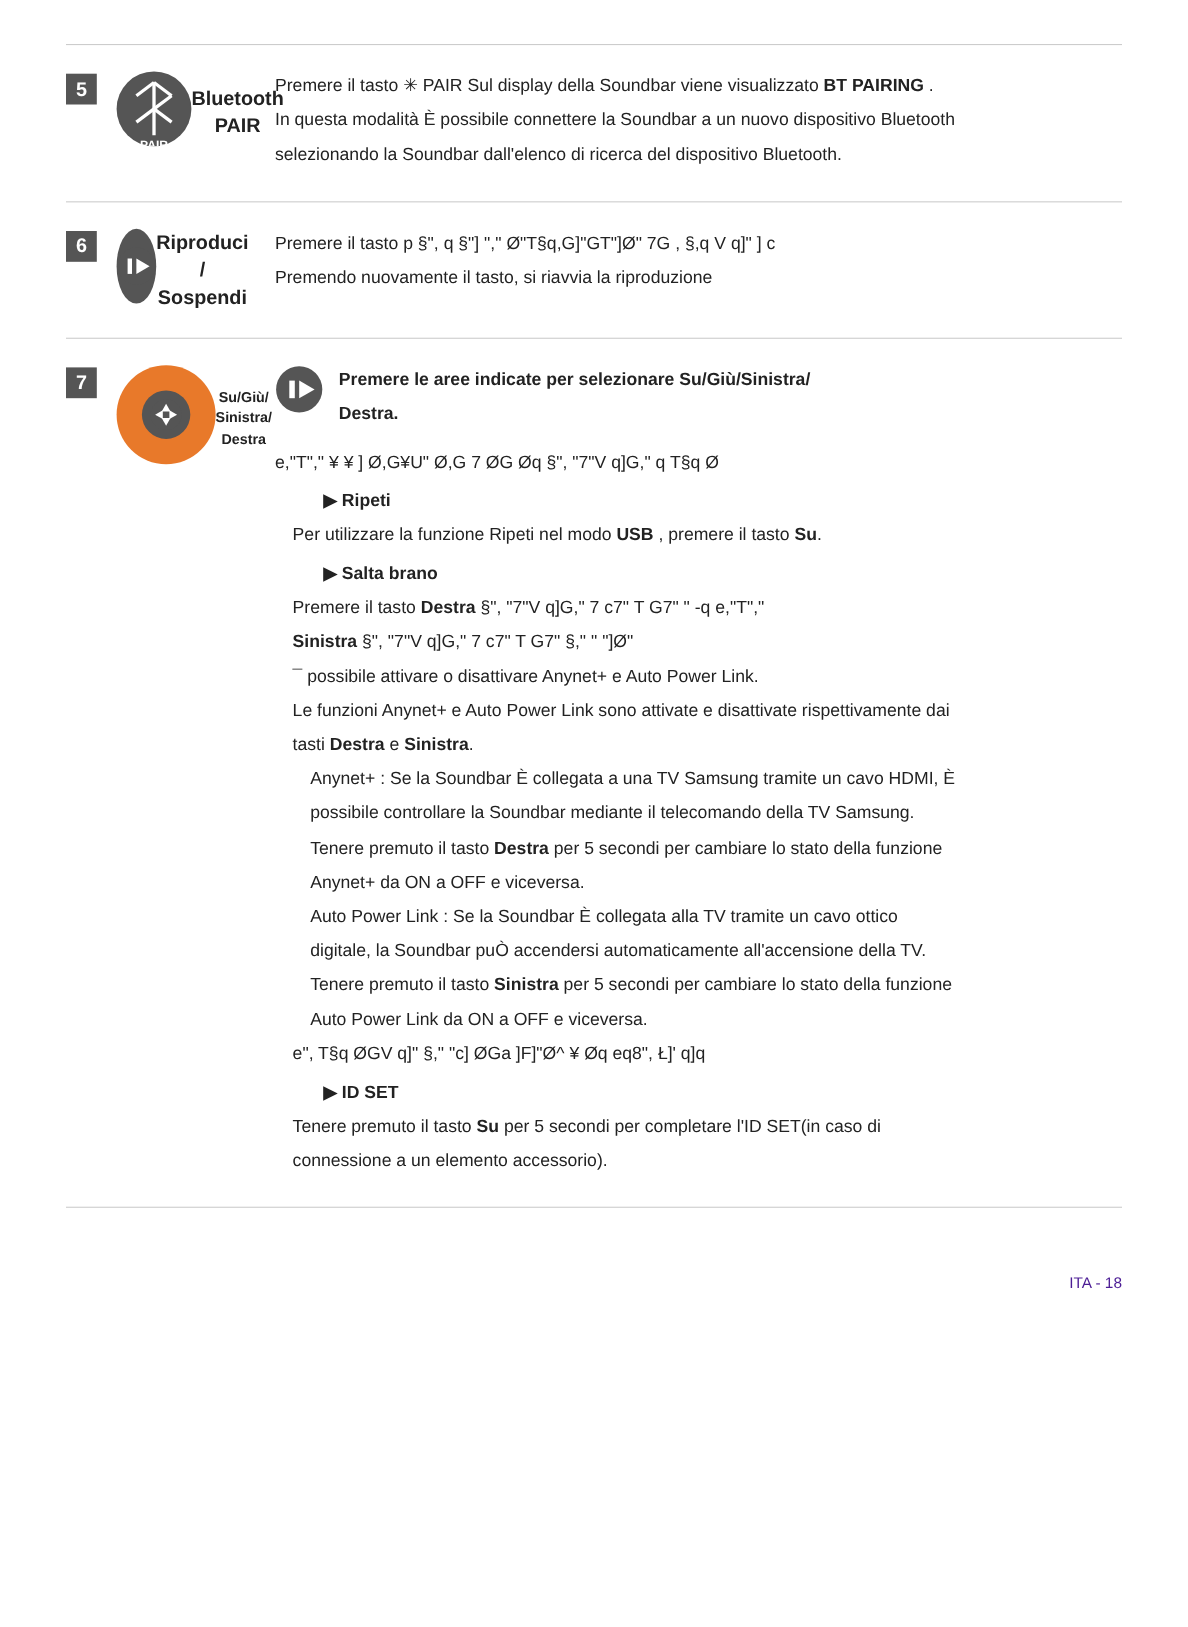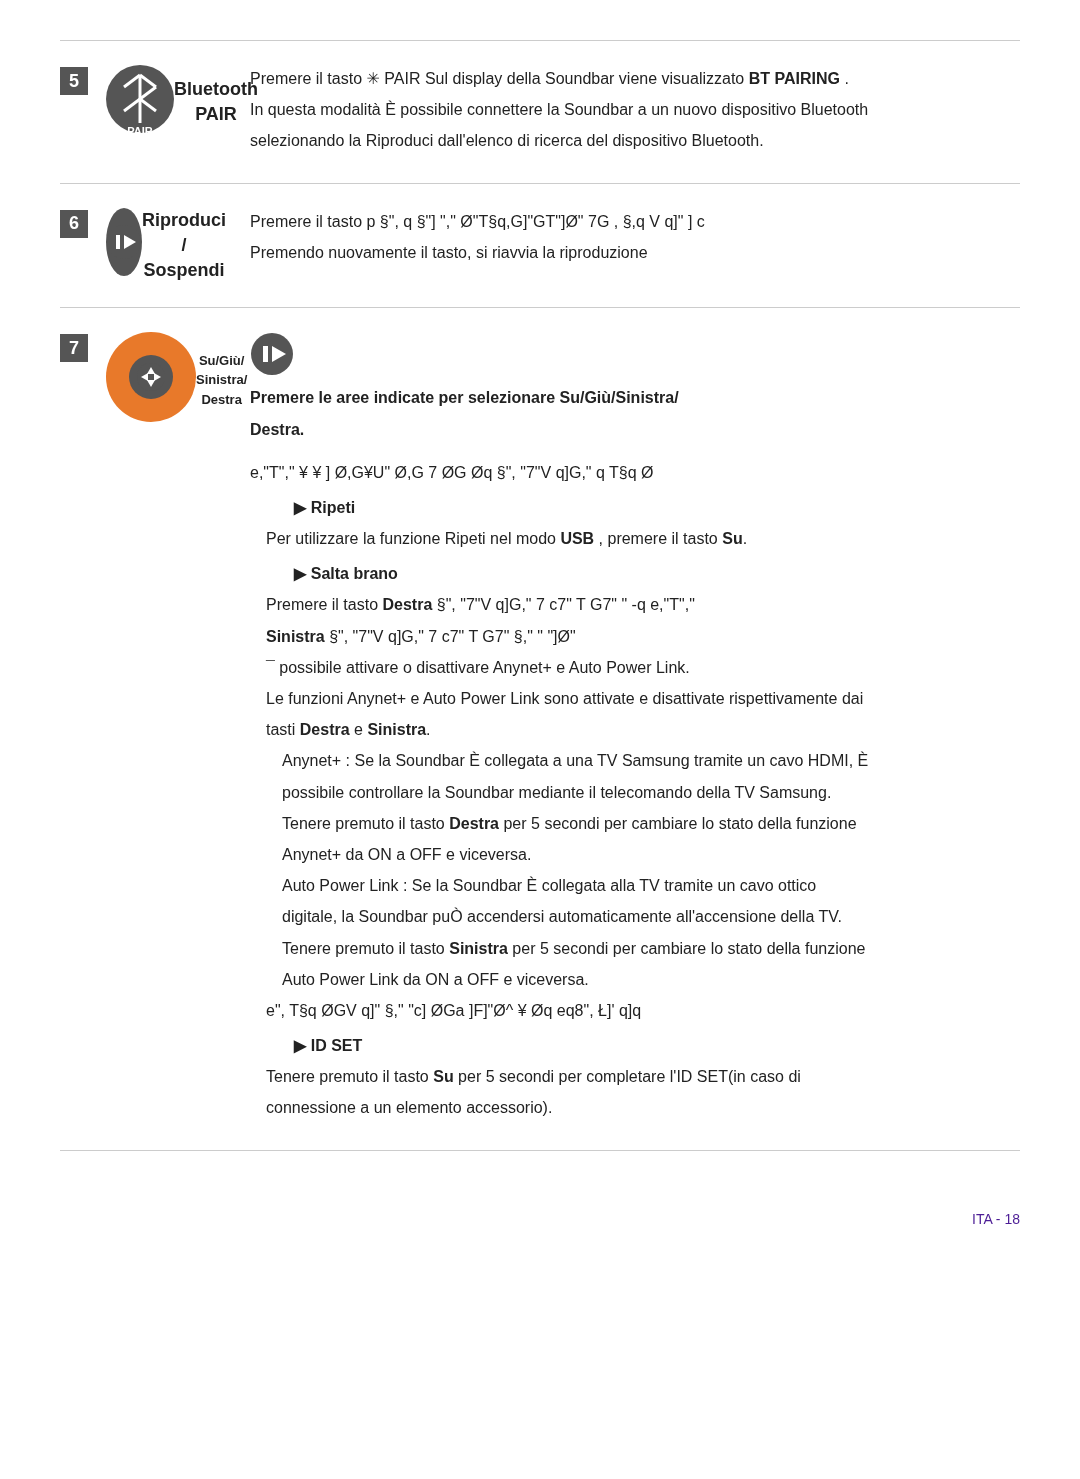--- a/index.html
+++ b/index.html
@@ -87,21 +87,21 @@
       margin-left: 16px;
     }
 
     .indent2 {
       margin-left: 32px;
     }
 
     
     .section7-top {
       display: flex;
-      flex-direction: column;
+      flex-direction: row;
       align-items: flex-start;
       margin-bottom: 12px;
     }
 
     .outer-ring {
       width: 90px;
       height: 90px;
       border-radius: 50%;
       background: #e8792a;
       display: flex;
@@ -161,21 +161,21 @@
     </div>
   </div>
   <div class="section-content">
     <p>
       Premere il tasto ✳ PAIR Sul display della Soundbar viene visualizzato <strong>BT PAIRING</strong> .
     </p>
     <p>
       In questa modalità È possibile connettere la Soundbar a un nuovo dispositivo Bluetooth
     </p>
     <p>
-      selezionando la Riproduci dall'elenco di ricerca del dispositivo Bluetooth.
+      selezionando la Soundbar dall'elenco di ricerca del dispositivo Bluetooth.
     </p>
   </div>
 </div>
 
 <div class="section-row">
   <div class="section-number">6</div>
   <div class="section-icon-col">
     <div class="icon-circle">
       <svg width="36" height="36" viewBox="0 0 36 36">
         <circle cx="18" cy="18" r="17" fill="#555"></circle>

